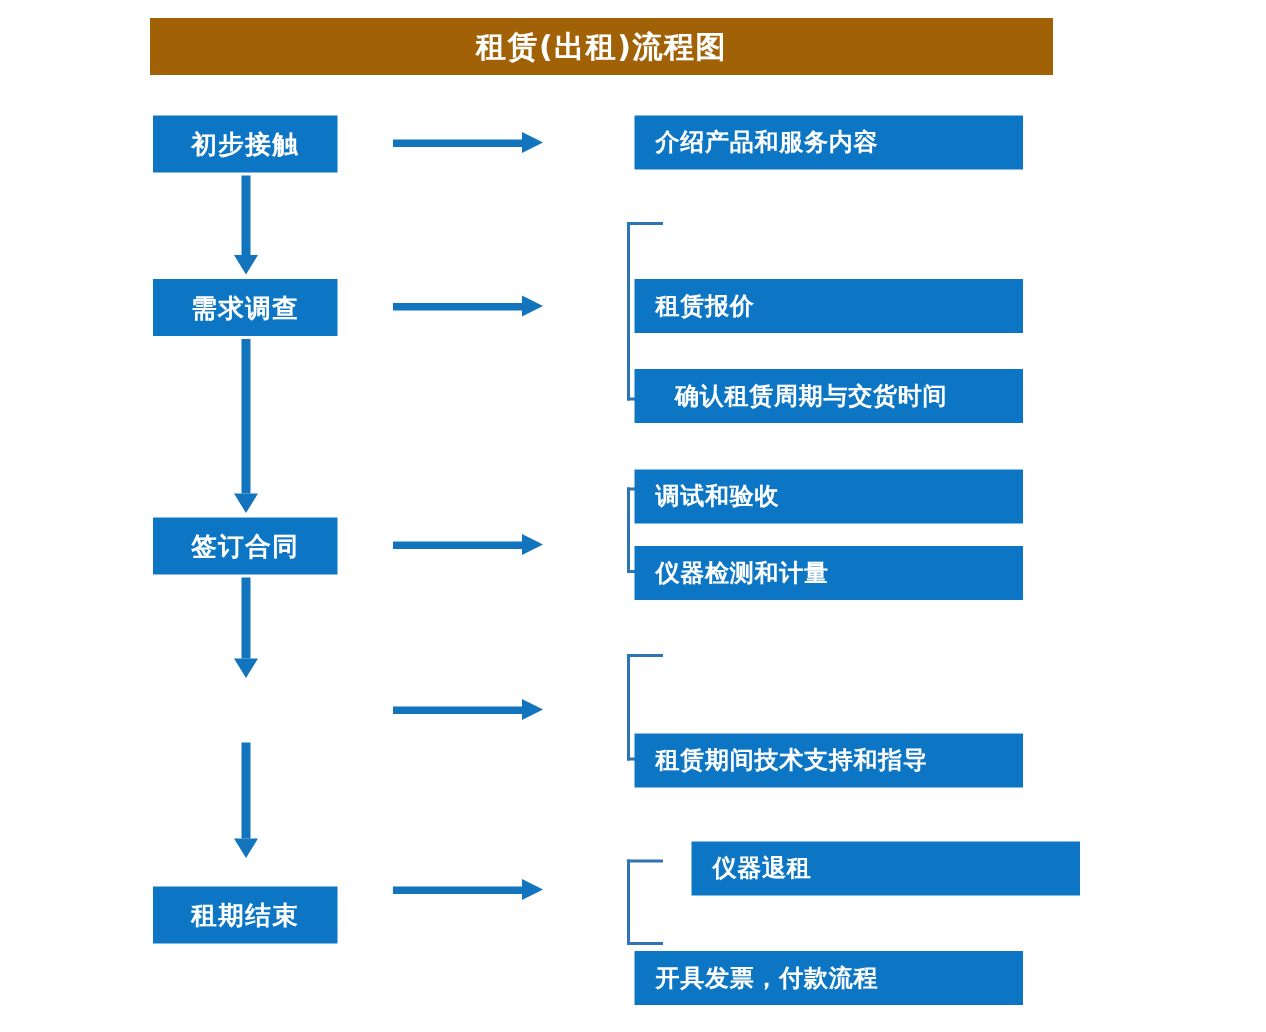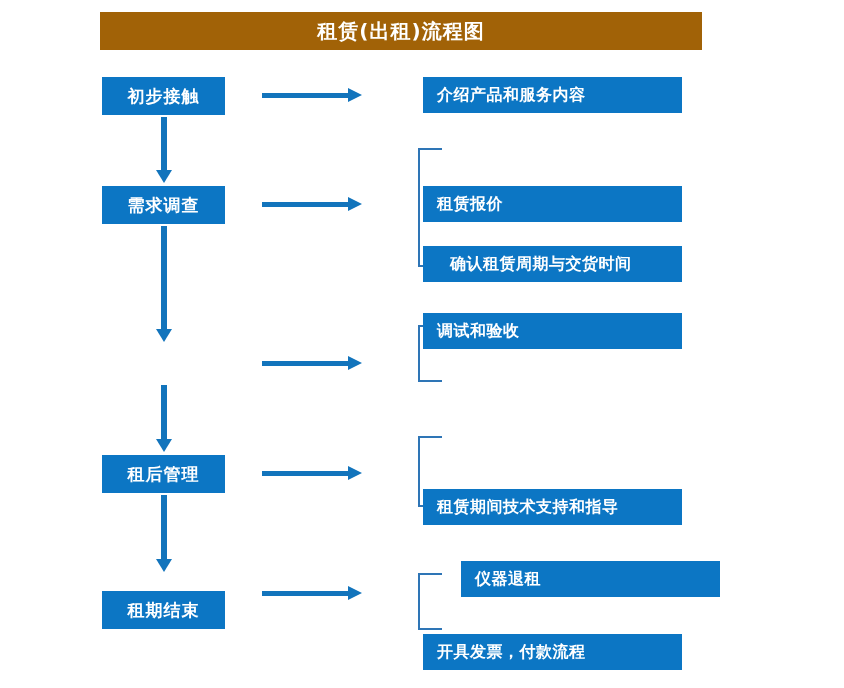--- a/index.html
+++ b/index.html
@@ -136,22 +136,22 @@
 <body>
 
 <div id="flowchart-canvas">
 
   <div class="title-bar">租赁(出租)流程图</div>
 
   <div class="stage-box" style="top:77px;">初步接触</div>
 
   <div class="stage-box" style="top:186px;">需求调查</div>
 
-
-  <div class="stage-box" style="top:455px;">租后管理</div>
+  <div class="stage-box" style="top:345px;">签订合同</div>
+
 
   <div class="stage-box" style="top:575px;margin-top:16px;">租期结束</div>
 
   <div class="v-arrow" style="top:117px; height:66px;">
     <div class="shaft" style="height:53px;"></div>
     <div class="head" style="top:53px;"></div>
   </div>
 
   <div class="v-arrow" style="top:226px; height:116px;">
     <div class="shaft" style="height:103px;"></div>
@@ -203,20 +203,21 @@
 
   <div class="detail-box" style="top:77px;">介绍产品和服务内容</div>
 
 
   <div class="detail-box" style="top:186px;">租赁报价</div>
 
   <div class="detail-box" style="top:246px;padding-left:27px;">确认租赁周期与交货时间</div>
 
   <div class="detail-box" style="top:313px;">调试和验收</div>
 
+  <div class="detail-box" style="top:364px;">仪器检测和计量</div>
 
 
   <div class="detail-box" style="top:489px;">租赁期间技术支持和指导</div>
 
   <div class="detail-box" style="top:561px;margin-left:38px;">仪器退租</div>
 
   <div class="detail-box" style="top:611px;margin-top:23px;">开具发票，付款流程</div>
 
 </div>
 

